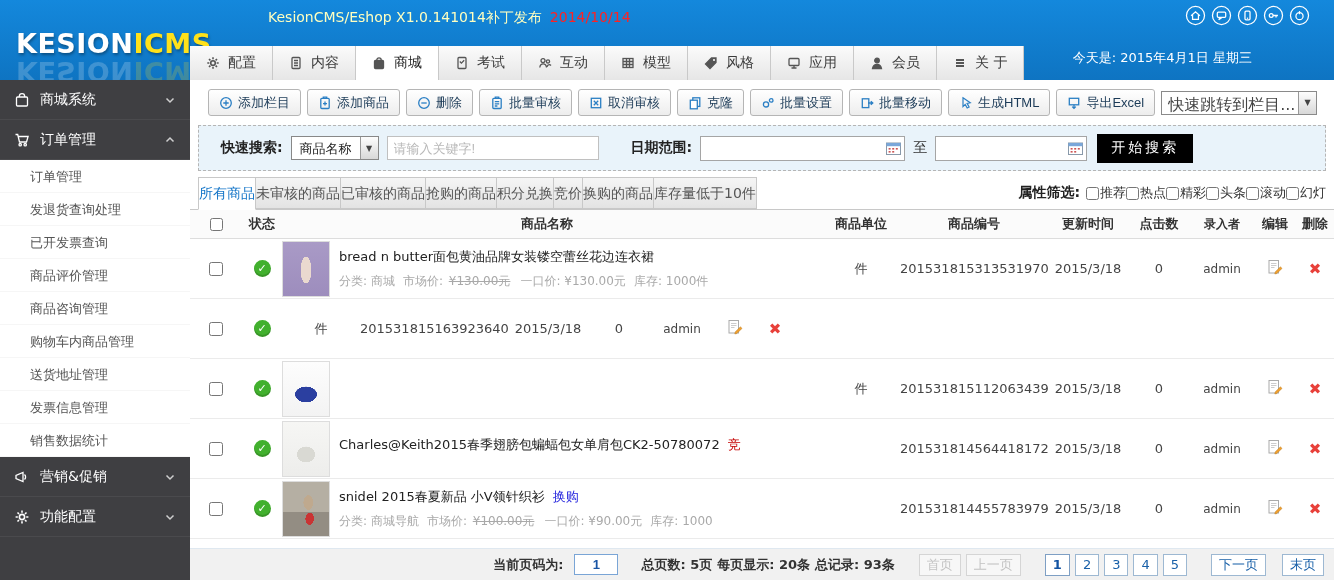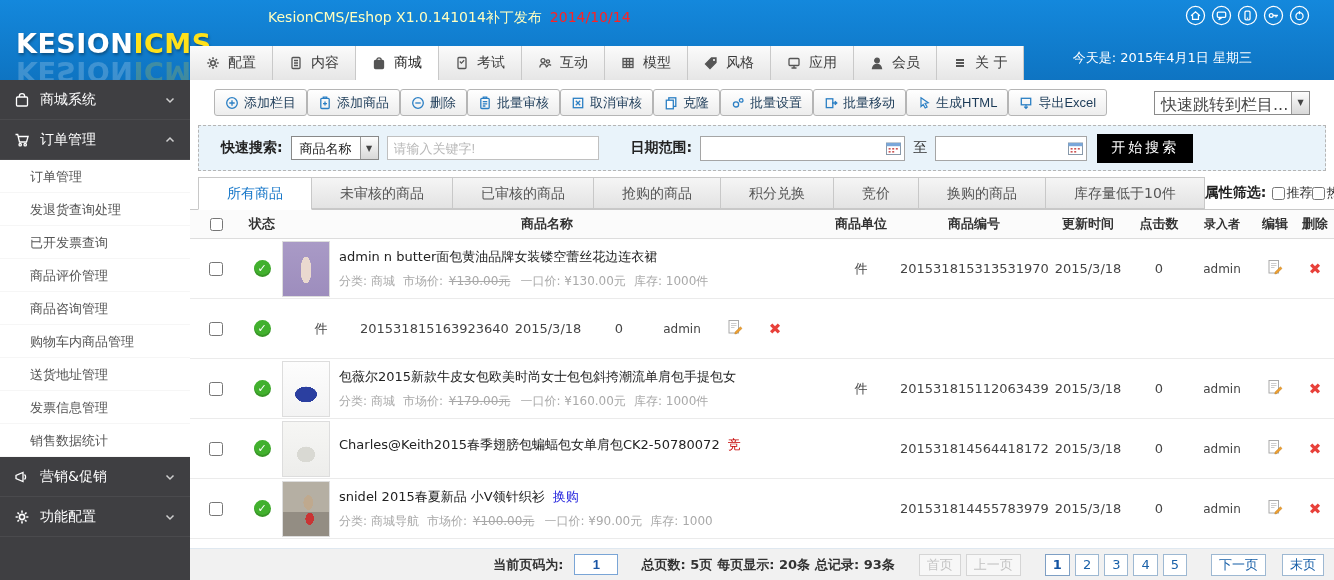--- a/index.html
+++ b/index.html
@@ -24,42 +24,42 @@
 
 .sidebar{position:absolute;left:0;top:80px;width:190px;height:500px;background:#3f3f42;color:#fff}
 .sect{height:40px;display:flex;align-items:center;padding:0 14px;gap:10px;font-size:14px;border-bottom:1px solid #4a4a4d;cursor:pointer}
 .sect .chev{margin-left:auto}
 .subpanel{background:#fff;color:#555}
 .subitem{height:33px;line-height:33px;padding-left:30px;font-size:13px;cursor:pointer;border-bottom:1px solid #f6f6f6}
 .collapse-handle{position:absolute;left:190px;top:349px;width:9px;height:27px;background:#30618f;border-radius:0 3px 3px 0;cursor:pointer;display:flex;align-items:center;justify-content:center}
 .collapse-handle i{display:block;width:0;height:0;border:3px solid transparent;border-right-color:#cfe2f2;margin-right:2px}
 
 .main{position:absolute;left:190px;top:80px;width:1144px;height:500px;display:flex;flex-direction:column;background:#fff}
-.toolbar{display:flex;align-items:center;gap:0;padding:9px 24px 7px}
+.toolbar{display:flex;align-items:center;gap:6px;padding:9px 18px 7px}
 .tbtn{display:inline-flex;align-items:center;gap:5px;height:27px;padding:0 10px;background:linear-gradient(#fff,#ededed);border:1px solid #b5b5b5;border-radius:3px;color:#1b3a57;font-size:13px;cursor:pointer;white-space:nowrap}
 .tbtn svg{color:#2b7fc4}
 .quickjump{margin-left:auto;display:flex;height:24px;border:1px solid #8a8a8a;background:#fff;width:156px;align-items:stretch;cursor:pointer}
 .qj-text{flex:1;padding:3px 6px 0;color:#444;font-size:16px;white-space:nowrap;overflow:hidden}
 .ddbtn{width:18px;background:linear-gradient(#fdfdfd,#d8d8d8);border-left:1px solid #999;font-size:8px;color:#444;display:flex;align-items:center;justify-content:center}
 
 .searchbar{margin:2px 8px 6px;border:1px dashed #b5b5b5;background:#e9f3fa;height:46px;display:flex;align-items:center;padding:0 10px 0 22px;gap:8px}
 .sb-label{font-weight:bold;font-size:14px;color:#222;white-space:nowrap}
 .sel{display:flex;height:24px;border:1px solid #888;background:#fff;align-items:stretch;cursor:pointer}
 .sel .txt{padding:3px 8px 0;font-size:13px;color:#222;white-space:nowrap}
 .input-kw{width:212px;height:24px;border:1px solid #c0c0c0;padding:0 6px;font-size:13px;color:#333;background:#fff;outline:none}
 ::placeholder{color:#b8b8b8}
 .date-wrap{position:relative}
 .input-date{height:25px;border:1px solid #a5a5a5;background:#fff;padding:0 22px 0 6px;outline:none}
 .d1{width:205px}.d2{width:152px}
 .cal{position:absolute;right:4px;top:6px;cursor:pointer}
 .zhi{font-size:14px;color:#333}
 .search-go{height:29px;padding:0 14px;background:#000000;color:#fff;border:none;font-size:14px;letter-spacing:3px;cursor:pointer;margin-left:2px}
 
 .filterrow{display:flex;align-items:flex-end;border-bottom:1px solid #c8c8c8;padding:0 8px;height:33px}
-.ftab{height:32px;line-height:31px;padding:0 28px;background:linear-gradient(#f5f5f5,#e3e3e3);border:1px solid #c8c8c8;border-left:none;color:#555;font-size:14px;cursor:pointer;white-space:nowrap}
+.ftab{height:32px;line-height:31px;padding:0 0;background:linear-gradient(#f5f5f5,#e3e3e3);border:1px solid #c8c8c8;border-left:none;color:#555;font-size:14px;cursor:pointer;white-space:nowrap}
 .ftab:first-child{border-left:1px solid #c8c8c8}
 .ftab.active{background:#fff;color:#1576c8;border-bottom:1px solid #fff;margin-bottom:-1px;height:33px}
 .attrs{margin-left:auto;display:flex;align-items:flex-end;padding-bottom:7px}
 .attrs .al{font-weight:bold;font-size:14px;color:#222;margin-right:6px;white-space:nowrap}
 .attr{display:flex;align-items:center;font-size:13px;color:#333;white-space:nowrap}
 .attr input{width:13px;height:13px;margin:0 1px 0 0}
 
 .thead{display:flex;align-items:center;height:29px;background:#fbfbfb;border-bottom:1px solid #ddd;font-weight:bold;color:#333;font-size:13px}
 .c-check{width:52px;display:flex;justify-content:center}
 .c-status{width:40px;text-align:center}
@@ -450,21 +450,21 @@
   </div>
 
   <div class="trow">
     <div class="c-check">
         <input type="checkbox" style="">
       </div>
     <div class="c-status"><span class="okdot">✓</span></div>
     <div class="c-name">
       <div class="thumb t1"></div>
       <div class="nameblock">
-        <div class="pname"><a>admin n butter面包黄油品牌女装镂空蕾丝花边连衣裙</a></div>
+        <div class="pname"><a>bread n butter面包黄油品牌女装镂空蕾丝花边连衣裙</a></div>
         <div class="pmeta"><span>分类:</span> <span>商城</span><b>市场价:</b> <del>¥130.00元</del><b>一口价:</b> <span>¥130.00元</span><b>库存:</b> <span>1000件</span></div>
       </div>
     </div>
     <div class="c-unit">件</div>
     <div class="c-code">201531815313531970</div>
     <div class="c-date">2015/3/18</div>
     <div class="c-clicks">0</div>
     <div class="c-author">admin</div>
     <div class="c-edit"><span class="editico"><svg width="16" height="16" viewBox="0 0 16 16">
             <rect x="2" y="1.5" width="9.5" height="12.5" fill="#fff" stroke="#aaa"></rect>
@@ -492,24 +492,20 @@
     <div class="c-del"><span class="delx">✖</span></div>
   </div>
 
   <div class="trow">
     <div class="c-check">
         <input type="checkbox" style="">
       </div>
     <div class="c-status"><span class="okdot">✓</span></div>
     <div class="c-name">
       <div class="thumb t3"></div>
-      <div class="nameblock">
-        <div class="pname"><a>包薇尔2015新款牛皮女包欧美时尚女士包包斜挎潮流单肩包手提包女</a></div>
-        <div class="pmeta"><span>分类:</span> <span>商城</span><b>市场价:</b> <del>¥179.00元</del><b>一口价:</b> <span>¥160.00元</span><b>库存:</b> <span>1000件</span></div>
-      </div>
     </div>
     <div class="c-unit">件</div>
     <div class="c-code">201531815112063439</div>
     <div class="c-date">2015/3/18</div>
     <div class="c-clicks">0</div>
     <div class="c-author">admin</div>
     <div class="c-edit"><span class="editico"><svg width="16" height="16" viewBox="0 0 16 16">
             <rect x="2" y="1.5" width="9.5" height="12.5" fill="#fff" stroke="#aaa"></rect>
             <path d="M4 4.5h5.5M4 6.5h5.5M4 8.5h3.5" stroke="#ccc"></path>
             <path d="M8.2 13l5.2-5.2 1.6 1.6-5.2 5.2-2 .4z" fill="#f0a030" stroke="#b97d22" stroke-width=".5"></path>

